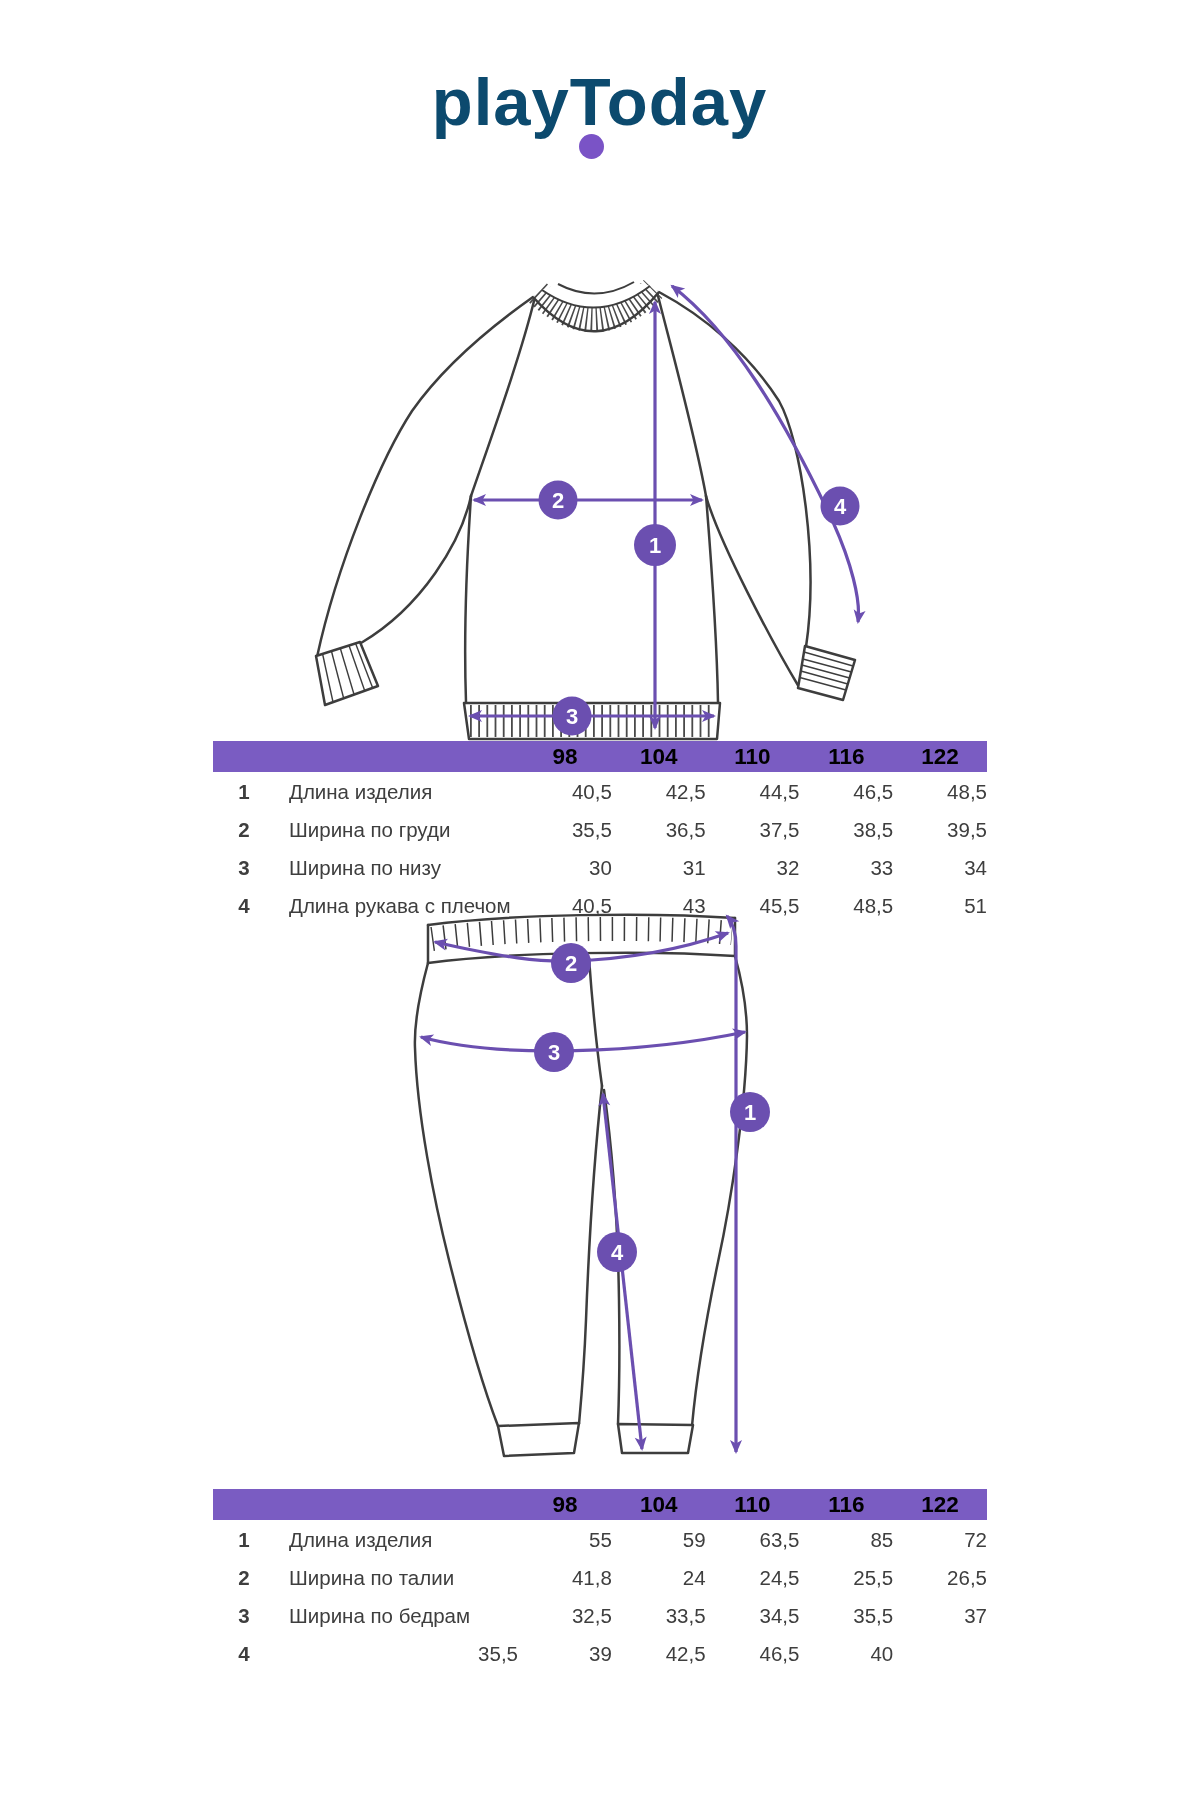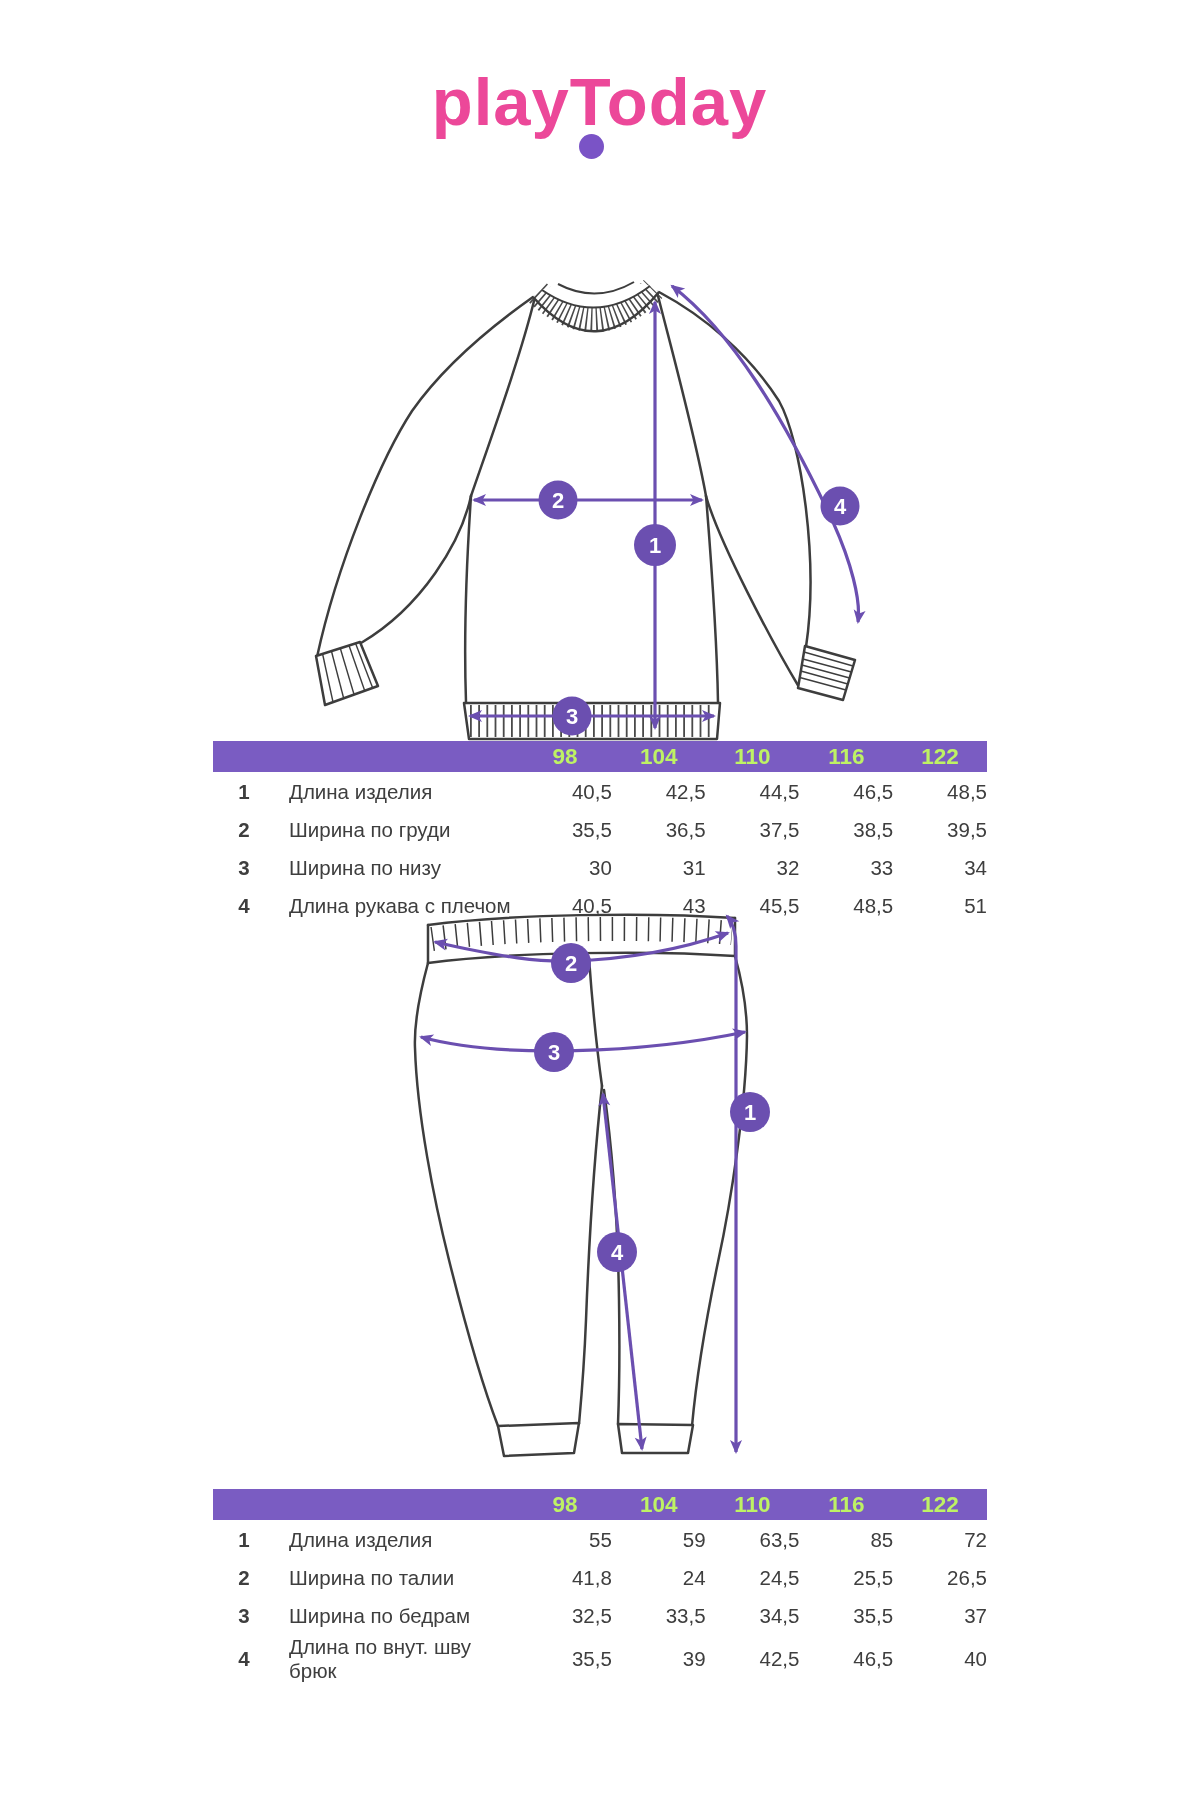--- a/index.html
+++ b/index.html
@@ -1,26 +1,26 @@
 <!DOCTYPE html>
 <html><head>
 <meta charset="utf-8">
 <style>
   html,body{margin:0;padding:0;background:#ffffff;}
   .page{position:relative;width:1199px;height:1800px;background:#ffffff;overflow:hidden;
         font-family:"Liberation Sans",sans-serif;}
   
   .logo{position:absolute;top:68px;left:0;right:0;text-align:center;}
   .logo-wrap{display:inline-block;position:relative;}
-  .logo-text{font-size:67px;font-weight:bold;color:#ec4899;letter-spacing:1px;line-height:1;text-align:right;}
+  .logo-text{font-size:67px;font-weight:bold;color:#0c4a6e;letter-spacing:1px;line-height:1;text-align:right;}
   .logo-dot{position:absolute;left:44%;bottom:-24px;width:25px;height:25px;border-radius:50%;background:#7a53c6;}
   
   .size-table{position:absolute;left:213px;width:774px;color:#3e3e3e;}
   .t-head{display:grid;grid-template-columns:62px 243px repeat(5,93.8px);background:#7a5cc2;height:31px;align-items:center;}
-  .t-head .th{color:#bef264;font-weight:bold;font-size:22.5px;text-align:center;}
+  .t-head .th{color:#000000;font-weight:bold;font-size:22.5px;text-align:center;}
   .t-row{display:grid;grid-template-columns:62px 243px repeat(5,93.8px);height:38px;align-items:center;font-size:20.5px;}
   .t-row .tnum{font-weight:bold;text-align:center;}
   .t-row .tlabel{padding-left:14px;}
   .t-row .tval{text-align:right;}
   .t-body{padding-top:1px;}
   
   .svg-sweater{position:absolute;left:240px;top:270px;}
   .svg-pants{position:absolute;left:390px;top:900px;}
   svg text.circ-num{font-family:"Liberation Sans",sans-serif;font-size:22px;font-weight:bold;fill:#ffffff;text-anchor:middle;}
 </style>
@@ -262,21 +262,20 @@
         <div class="tnum">3</div>
         <div class="tlabel">Ширина по бедрам</div>
         <div class="tval">32,5</div>
         <div class="tval">33,5</div>
         <div class="tval">34,5</div>
         <div class="tval">35,5</div>
         <div class="tval">37</div>
       </div>
       <div class="t-row">
         <div class="tnum">4</div>
-        <div class="tlabel">Длина по внут. шву брюк</div>
         <div class="tval">35,5</div>
         <div class="tval">39</div>
         <div class="tval">42,5</div>
         <div class="tval">46,5</div>
         <div class="tval">40</div>
       </div>
     </div>
   </div>
 
 </div>

